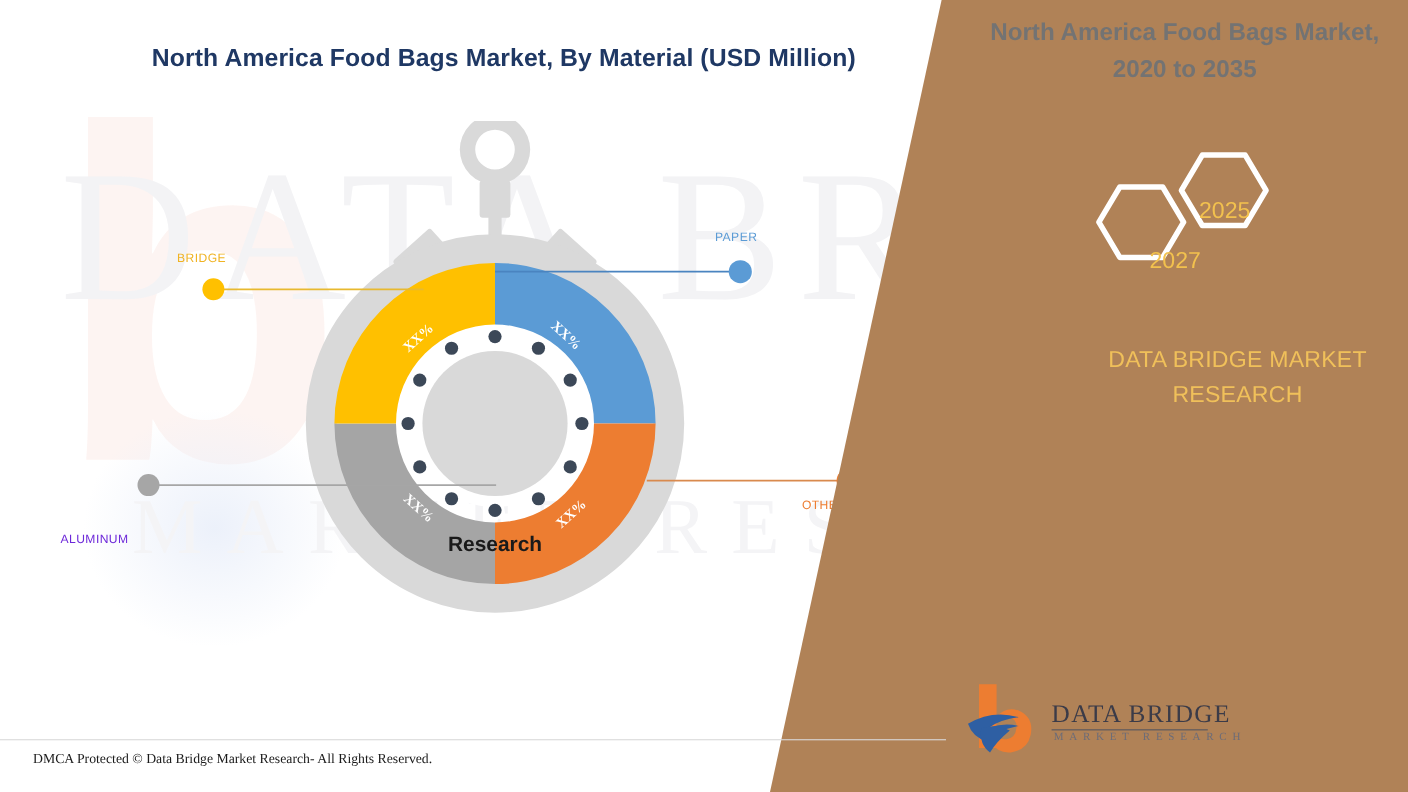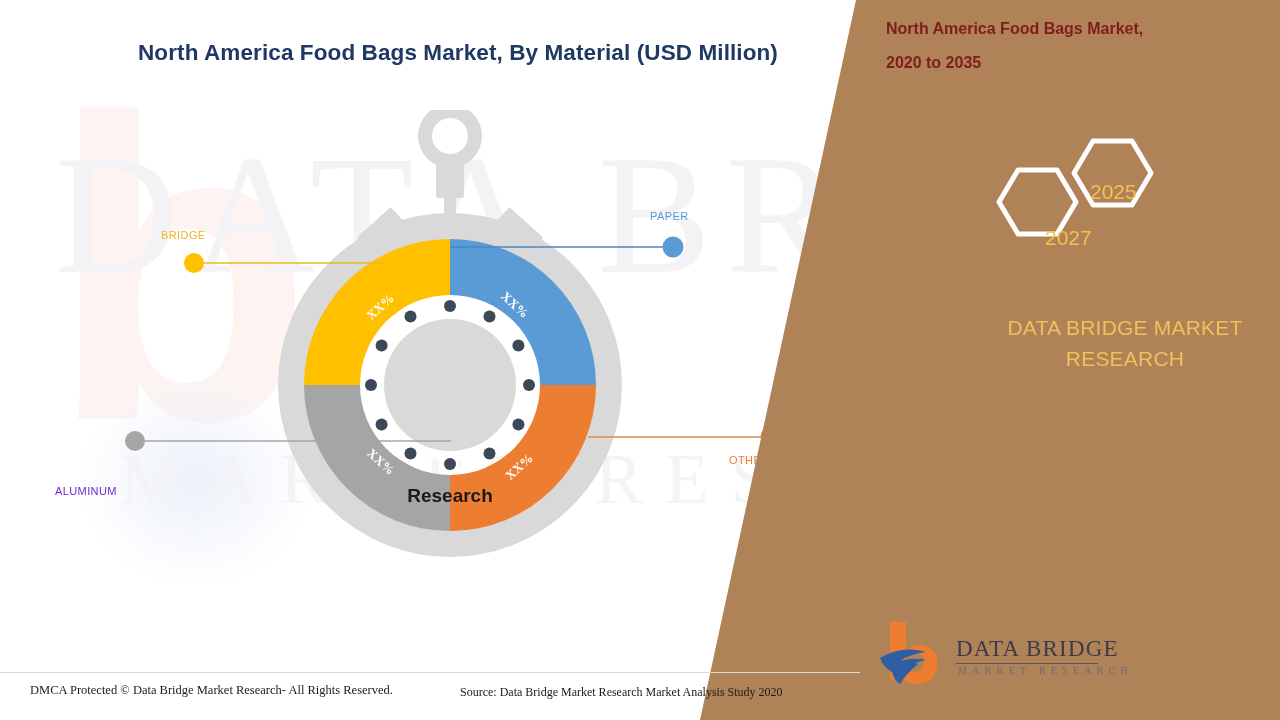--- a/index.html
+++ b/index.html
@@ -44,21 +44,21 @@
   }
 
   
   .brown-panel{
     position:absolute;left:0;top:0;width:1280px;height:720px;
   }
 
   
   .rp-title{
     position:absolute;left:886px;top:12px;width:382px;
-    text-align:left;color:#7f1d1d;font-size:16px;font-weight:600;line-height:34px;
+    text-align:center;color:#737373;font-size:22px;font-weight:600;line-height:34px;
   }
   .hex-wrap{position:absolute;left:985px;top:136px;width:190px;height:130px;}
   .badge-year{
     position:absolute;color:#f2c14e;font-weight:500;font-size:21px;
   }
   .badge-2020{left:105px;top:44px;}
   .badge-2027{left:44px;top:90px;margin-left:16px;}
 
   .dbmr-name{
     position:absolute;left:960px;top:312px;width:330px;
@@ -228,15 +228,14 @@
       <path d="M2 40 q22,-13 46,-6 q-16,2 -26,9 q14,-4 26,-1 q-20,4 -29,14 q-13,-4 -17,-16 z" fill="#2E5FA3"></path>
       <path d="M14 44 q14,-4 26,2 q-12,10 -18,20 q-10,-7 -8,-22 z" fill="#2E5FA3"></path>
     </svg>
     <div class="logo-txt-main">DATA BRIDGE</div>
     <div class="logo-rule"></div>
     <div class="logo-txt-sub">MARKET RESEARCH</div>
   </div>
 
   <div class="footer-rule"></div>
   <div class="footer-dmca">DMCA Protected © Data Bridge Market Research- All Rights Reserved.</div>
-  <div class="footer-src">Source: Data Bridge Market Research Market Analysis Study 2020</div>
 
 </div>
 
 </body></html>

